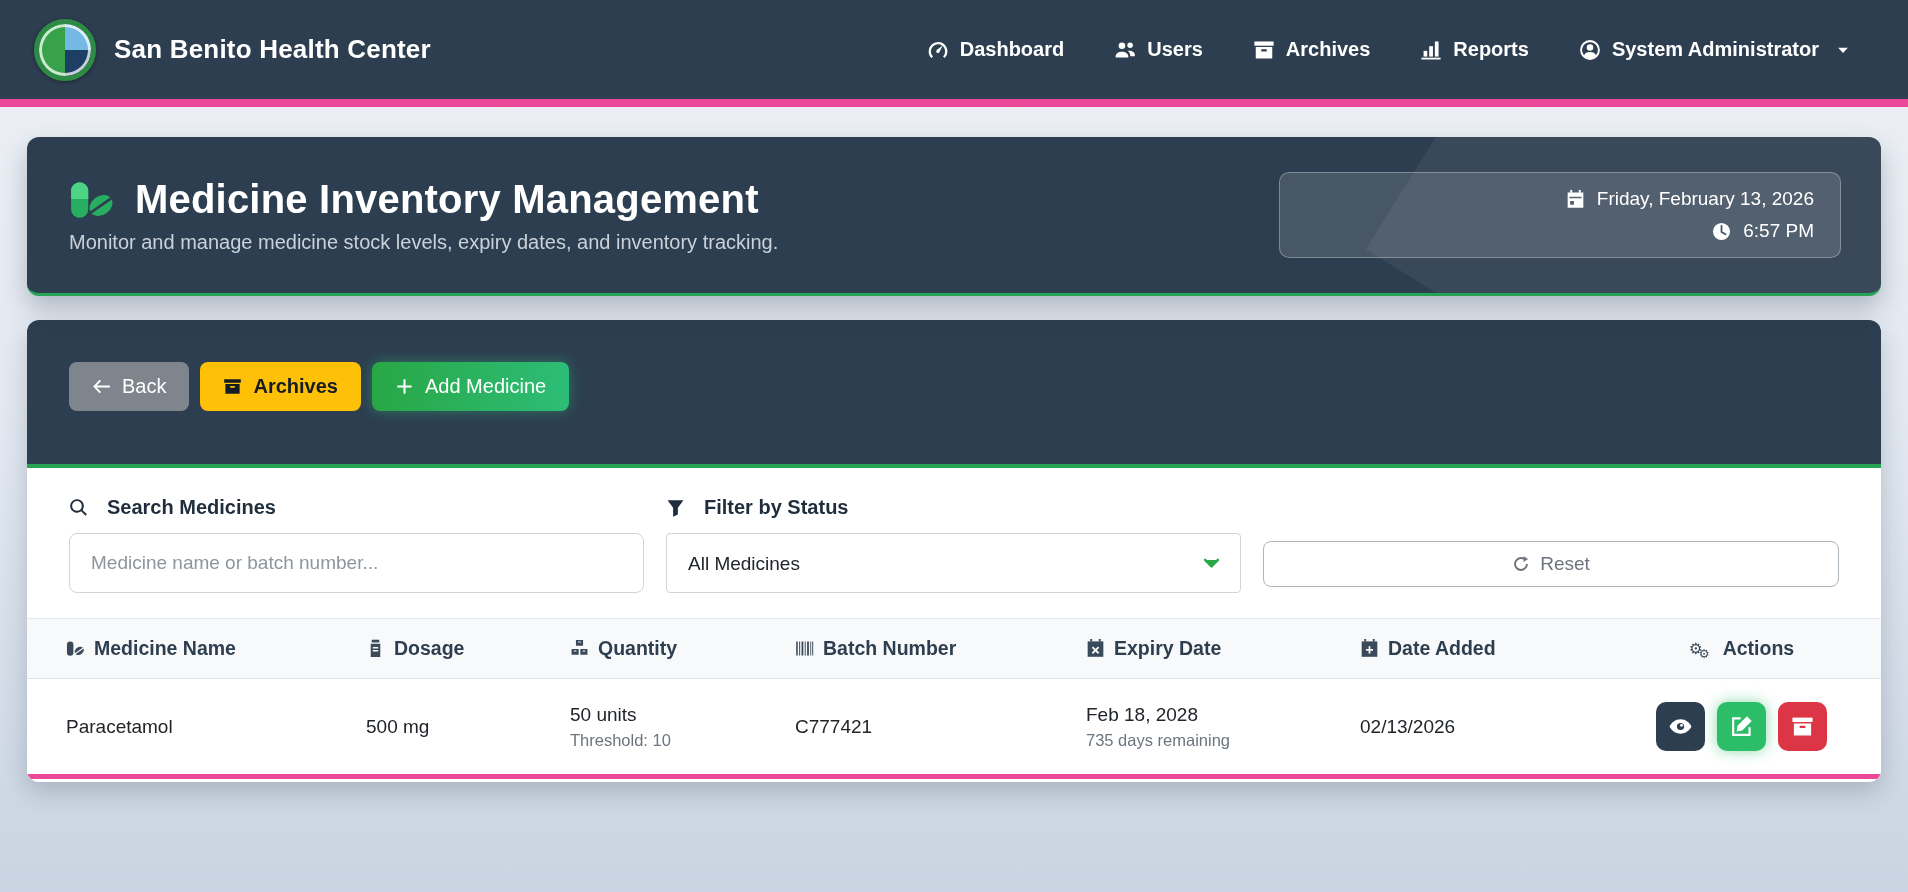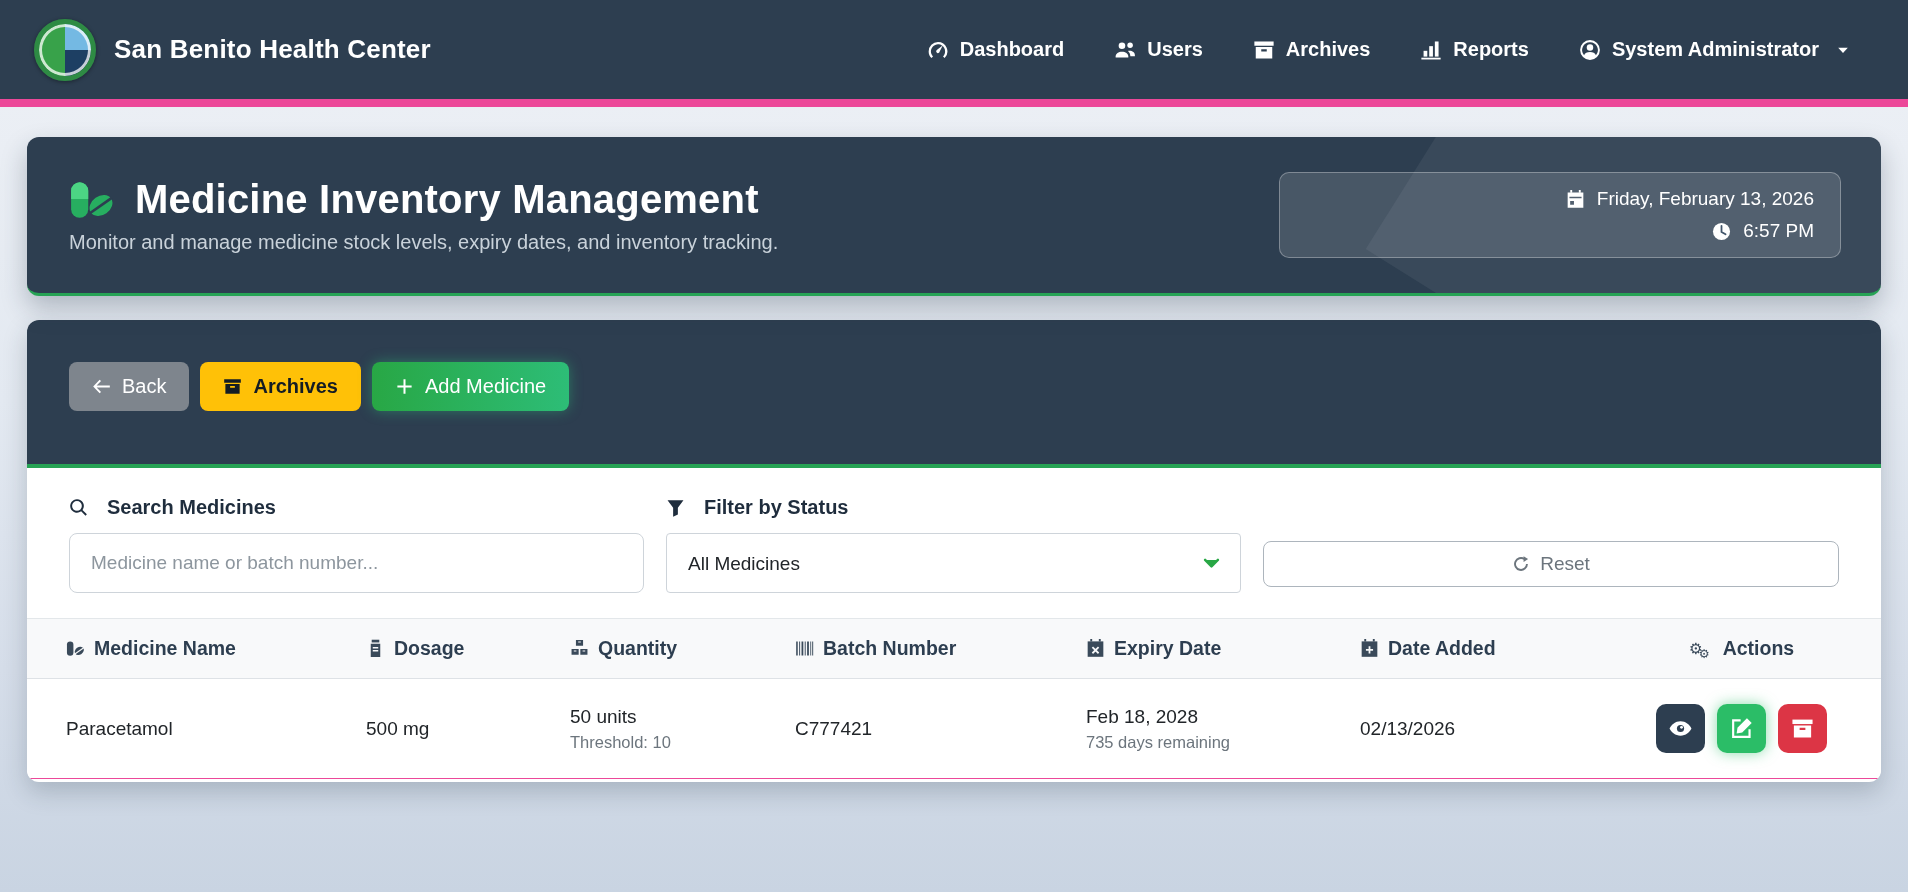--- a/index.html
+++ b/index.html
@@ -101,21 +101,21 @@
 
   
   .tbl { margin-top:24px; }
   .tbl-grid { display:grid; grid-template-columns:300px 204px 225px 291px 274px 290px 1fr; padding-left:39px; align-items:center; }
   .tbl-head {
     background:#f8f9fa; border-top:1px solid #e3e7ea; border-bottom:1px solid #dee2e6;
     height:61px; font-size:19.5px; font-weight:bold; color:#2d3e50;
   }
   .th { display:flex; align-items:center; gap:9px; }
   .th .ic { font-size:19px; color:#3a4a5a; }
-  .tbl-row { height:100px; border-bottom:1px solid #ec4899; font-size:19px; background:#fff; }
+  .tbl-row { height:100px; border-bottom:5px solid #ec4899; font-size:19px; background:#fff; }
   .cell-sub { font-size:16.5px; color:#6c757d; margin-top:5px; }
   .col-actions { justify-content:center; padding-right:48px; display:flex; }
   .actions-cell { gap:12px; }
   .abtn {
     width:49px; height:49px; border:none; border-radius:10px; cursor:pointer;
     display:flex; align-items:center; justify-content:center; color:#fff;
   }
   .abtn .ic { font-size:23px; }
   .abtn-view { background:#2d3e50; }
   .abtn-edit { background:#2bbd67; box-shadow:0 0 14px rgba(43,189,103,.55); }

